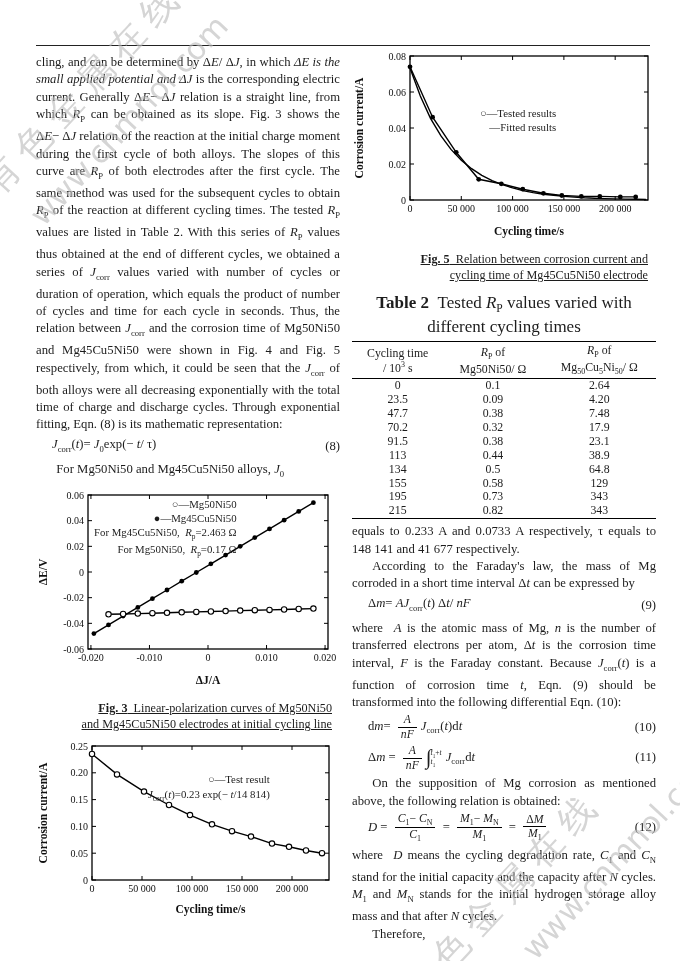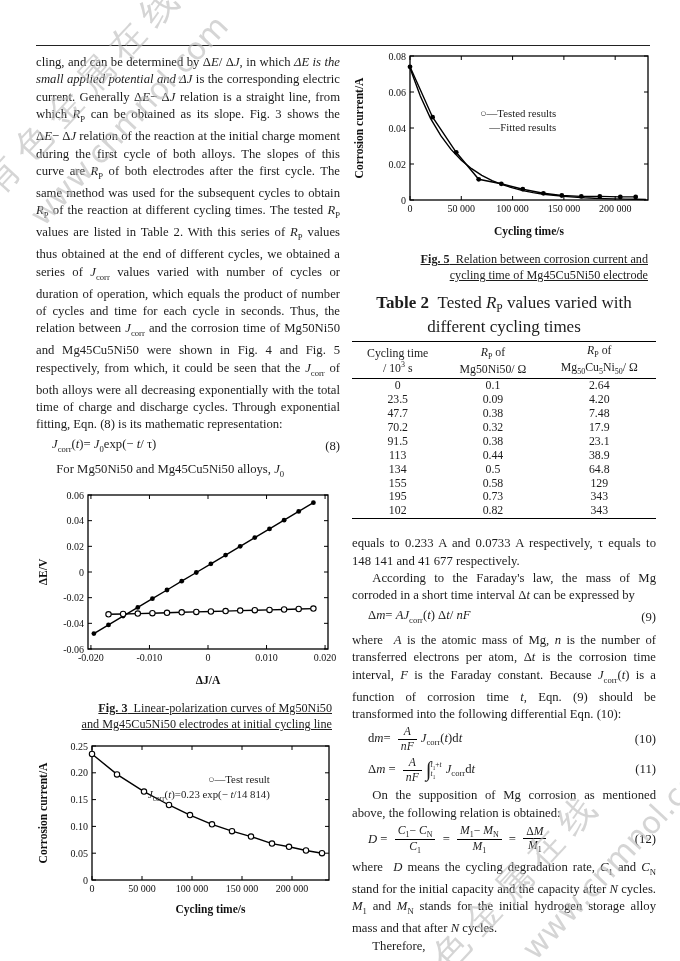--- a/index.html
+++ b/index.html
@@ -138,20 +138,21 @@
           <circle cx="160.3" cy="122.9" r="2.7" fill="#fff" stroke="#000" stroke-width="1.1"></circle>
           <circle cx="174.9" cy="122.5" r="2.7" fill="#fff" stroke="#000" stroke-width="1.1"></circle>
           <circle cx="189.6" cy="122.1" r="2.7" fill="#fff" stroke="#000" stroke-width="1.1"></circle>
           <circle cx="204.2" cy="121.6" r="2.7" fill="#fff" stroke="#000" stroke-width="1.1"></circle>
           <circle cx="218.8" cy="121.2" r="2.7" fill="#fff" stroke="#000" stroke-width="1.1"></circle>
           <circle cx="233.5" cy="120.9" r="2.7" fill="#fff" stroke="#000" stroke-width="1.1"></circle>
           <circle cx="248.1" cy="120.5" r="2.7" fill="#fff" stroke="#000" stroke-width="1.1"></circle>
           <circle cx="262.7" cy="120.0" r="2.7" fill="#fff" stroke="#000" stroke-width="1.1"></circle>
           <circle cx="277.4" cy="119.6" r="2.7" fill="#fff" stroke="#000" stroke-width="1.1"></circle>
         </svg>
+      <div class="legend" id="legend-0" style="left: 58px; top: 8px;">○—Mg50Ni50<br>●—Mg45Cu5Ni50<br>For Mg45Cu5Ni50,&nbsp; <i>R</i><sub>p</sub>=2.463 Ω<br>For Mg50Ni50,&nbsp; <i>R</i><sub>p</sub>=0.17 Ω</div>
     </div>
     <div class="caption"><b>Fig. 3</b>&nbsp;&nbsp;Linear-polarization curves of Mg50Ni50<br>and Mg45Cu5Ni50 electrodes at initial cycling line</div>
 
     <div class="chart">
       <svg width="304" height="176" viewBox="0 0 304 176">
           <rect x="56" y="6" width="237" height="134" fill="none" stroke="#000" stroke-width="1.3"></rect>
           <line x1="56" y1="140" x2="56" y2="136" stroke="#000" stroke-width="1"></line>
           <line x1="56" y1="6" x2="56" y2="10" stroke="#000" stroke-width="1"></line>
           <text x="56" y="152" font-size="10" text-anchor="middle" font-family="'Liberation Serif','DejaVu Serif',serif" fill="#111">0</text>
           <line x1="106" y1="140" x2="106" y2="136" stroke="#000" stroke-width="1"></line>
@@ -308,28 +309,28 @@
             <td>155</td>
             <td>0.58</td>
             <td>129</td>
           </tr>
           <tr>
             <td>195</td>
             <td>0.73</td>
             <td>343</td>
           </tr>
           <tr>
-            <td>102</td>
+            <td>215</td>
             <td>0.82</td>
             <td>343</td>
           </tr>
         </tbody>
     </table>
 
-    <p style="margin-top:16px;">equals to 0.233 A and 0.0733 A respectively, τ equals to 148 141 and 41 677 respectively.</p>
+    <p style="margin-top:4px;">equals to 0.233 A and 0.0733 A respectively, τ equals to 148 141 and 41 677 respectively.</p>
     <p class="ind">According to the Faraday's law, the mass of Mg corroded in a short time interval Δ<i>t</i> can be expressed by</p>
     <div class="eq">
       <span class="ebody">Δ<i>m</i>= <i>AJ</i><sub>corr</sub>(<i>t</i>) Δ<i>t</i>/ <i>nF</i></span>
       <span class="enum">(9)</span>
     </div>
     <p>where&nbsp;&nbsp;<i>A</i> is the atomic mass of Mg, <i>n</i> is the number of transferred electrons per atom, Δ<i>t</i> is the corrosion time interval, <i>F</i> is the Faraday constant. Because <i>J</i><sub>corr</sub>(<i>t</i>) is a function of corrosion time <i>t</i>, Eqn. (9) should be transformed into the following differential Eqn. (10):</p>
     <div class="eq">
       <span class="ebody">d<i>m</i>= <span class="frac">
             <span class="fn"><i>A</i></span>
             <span class="fd"><i>nF</i></span>

